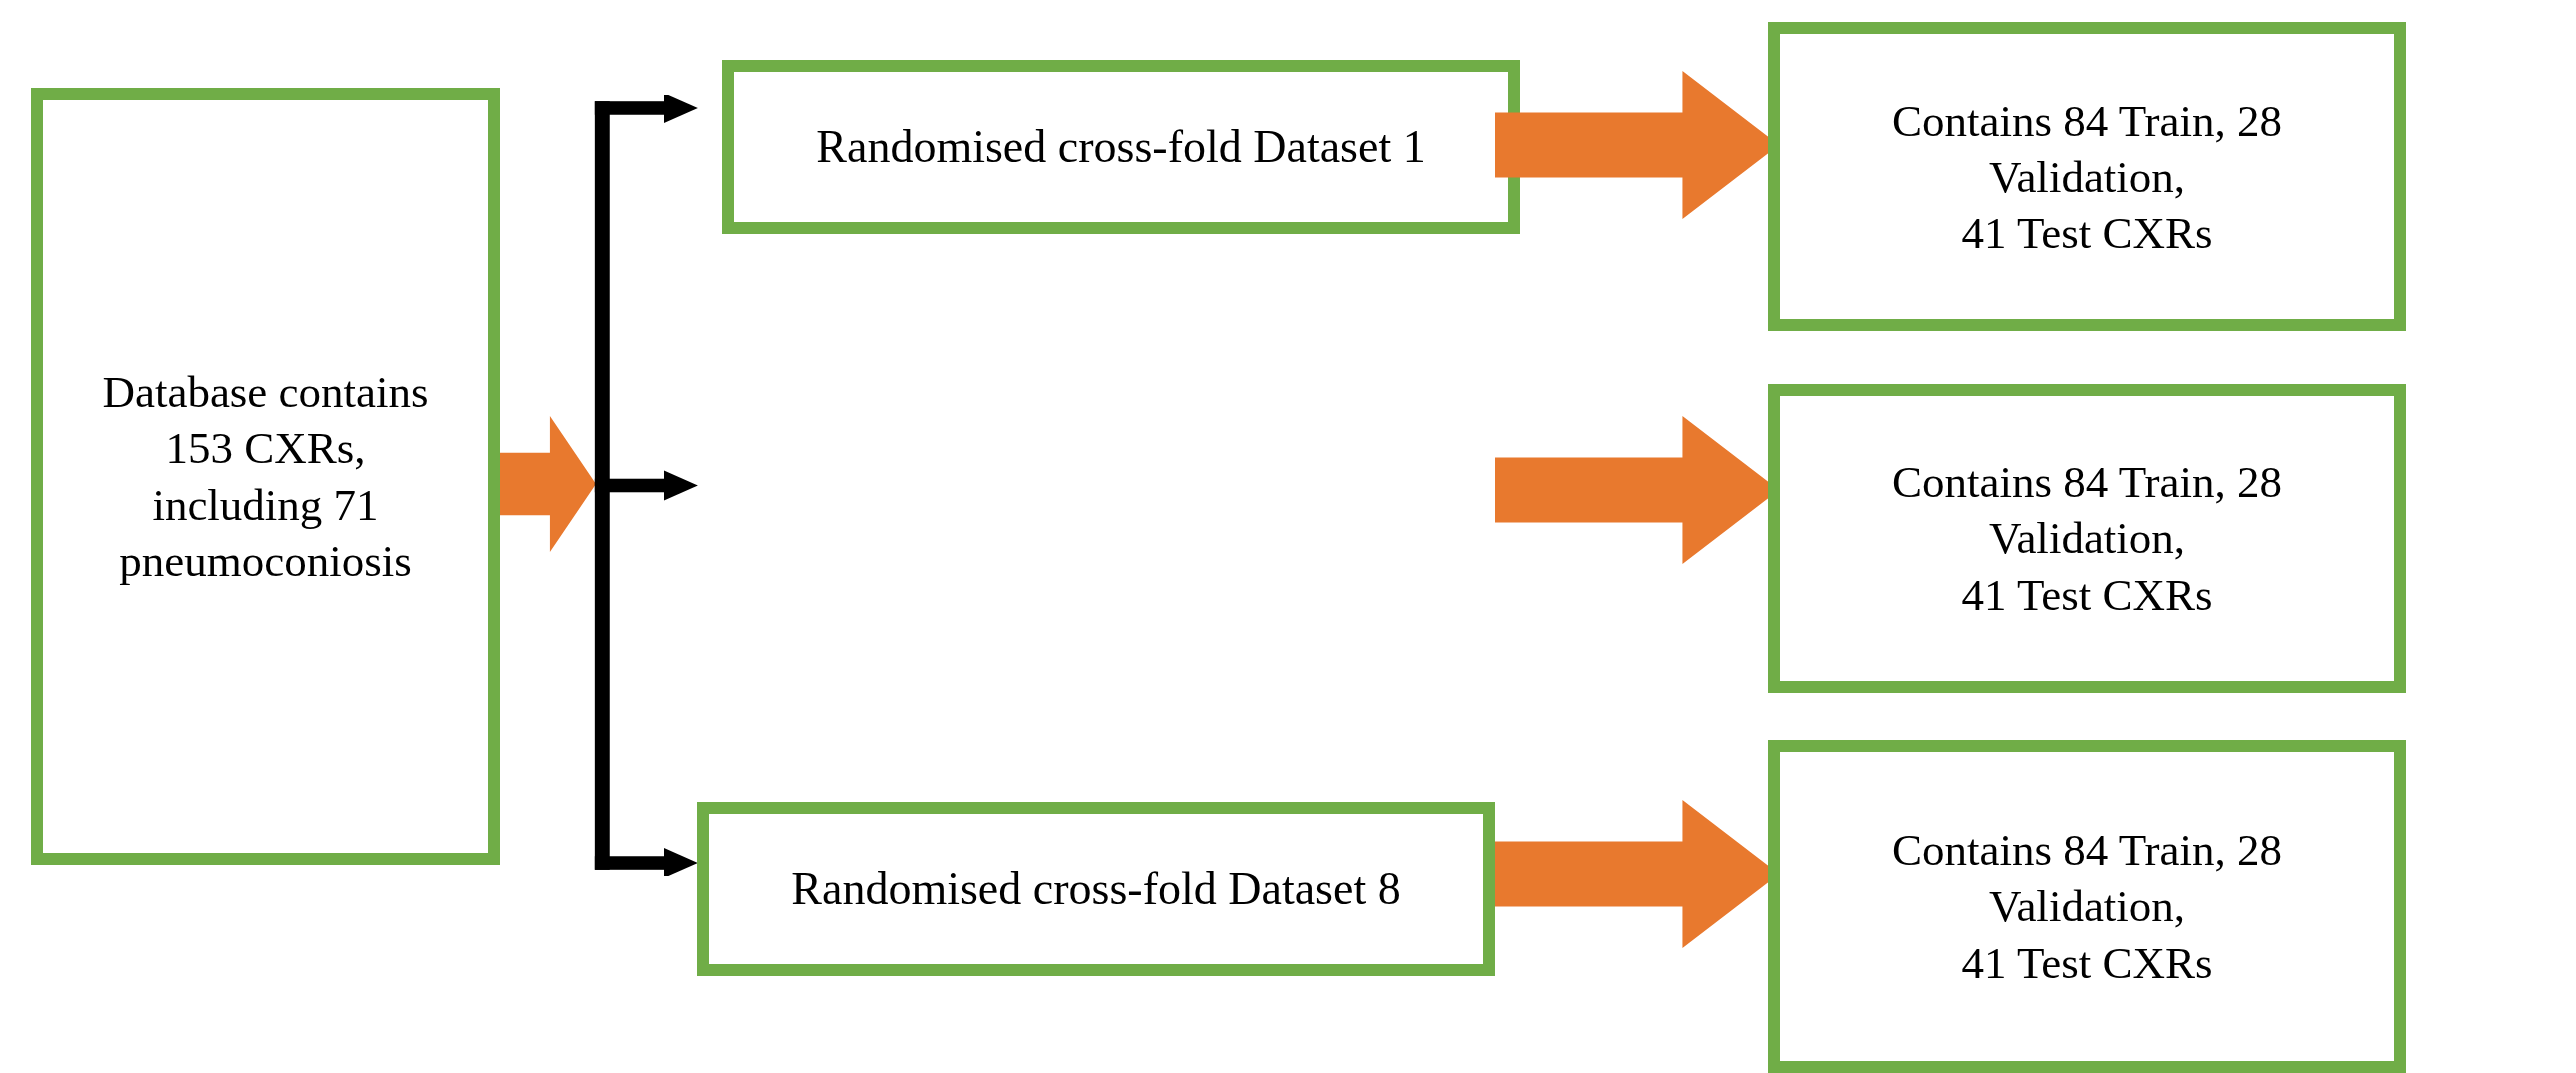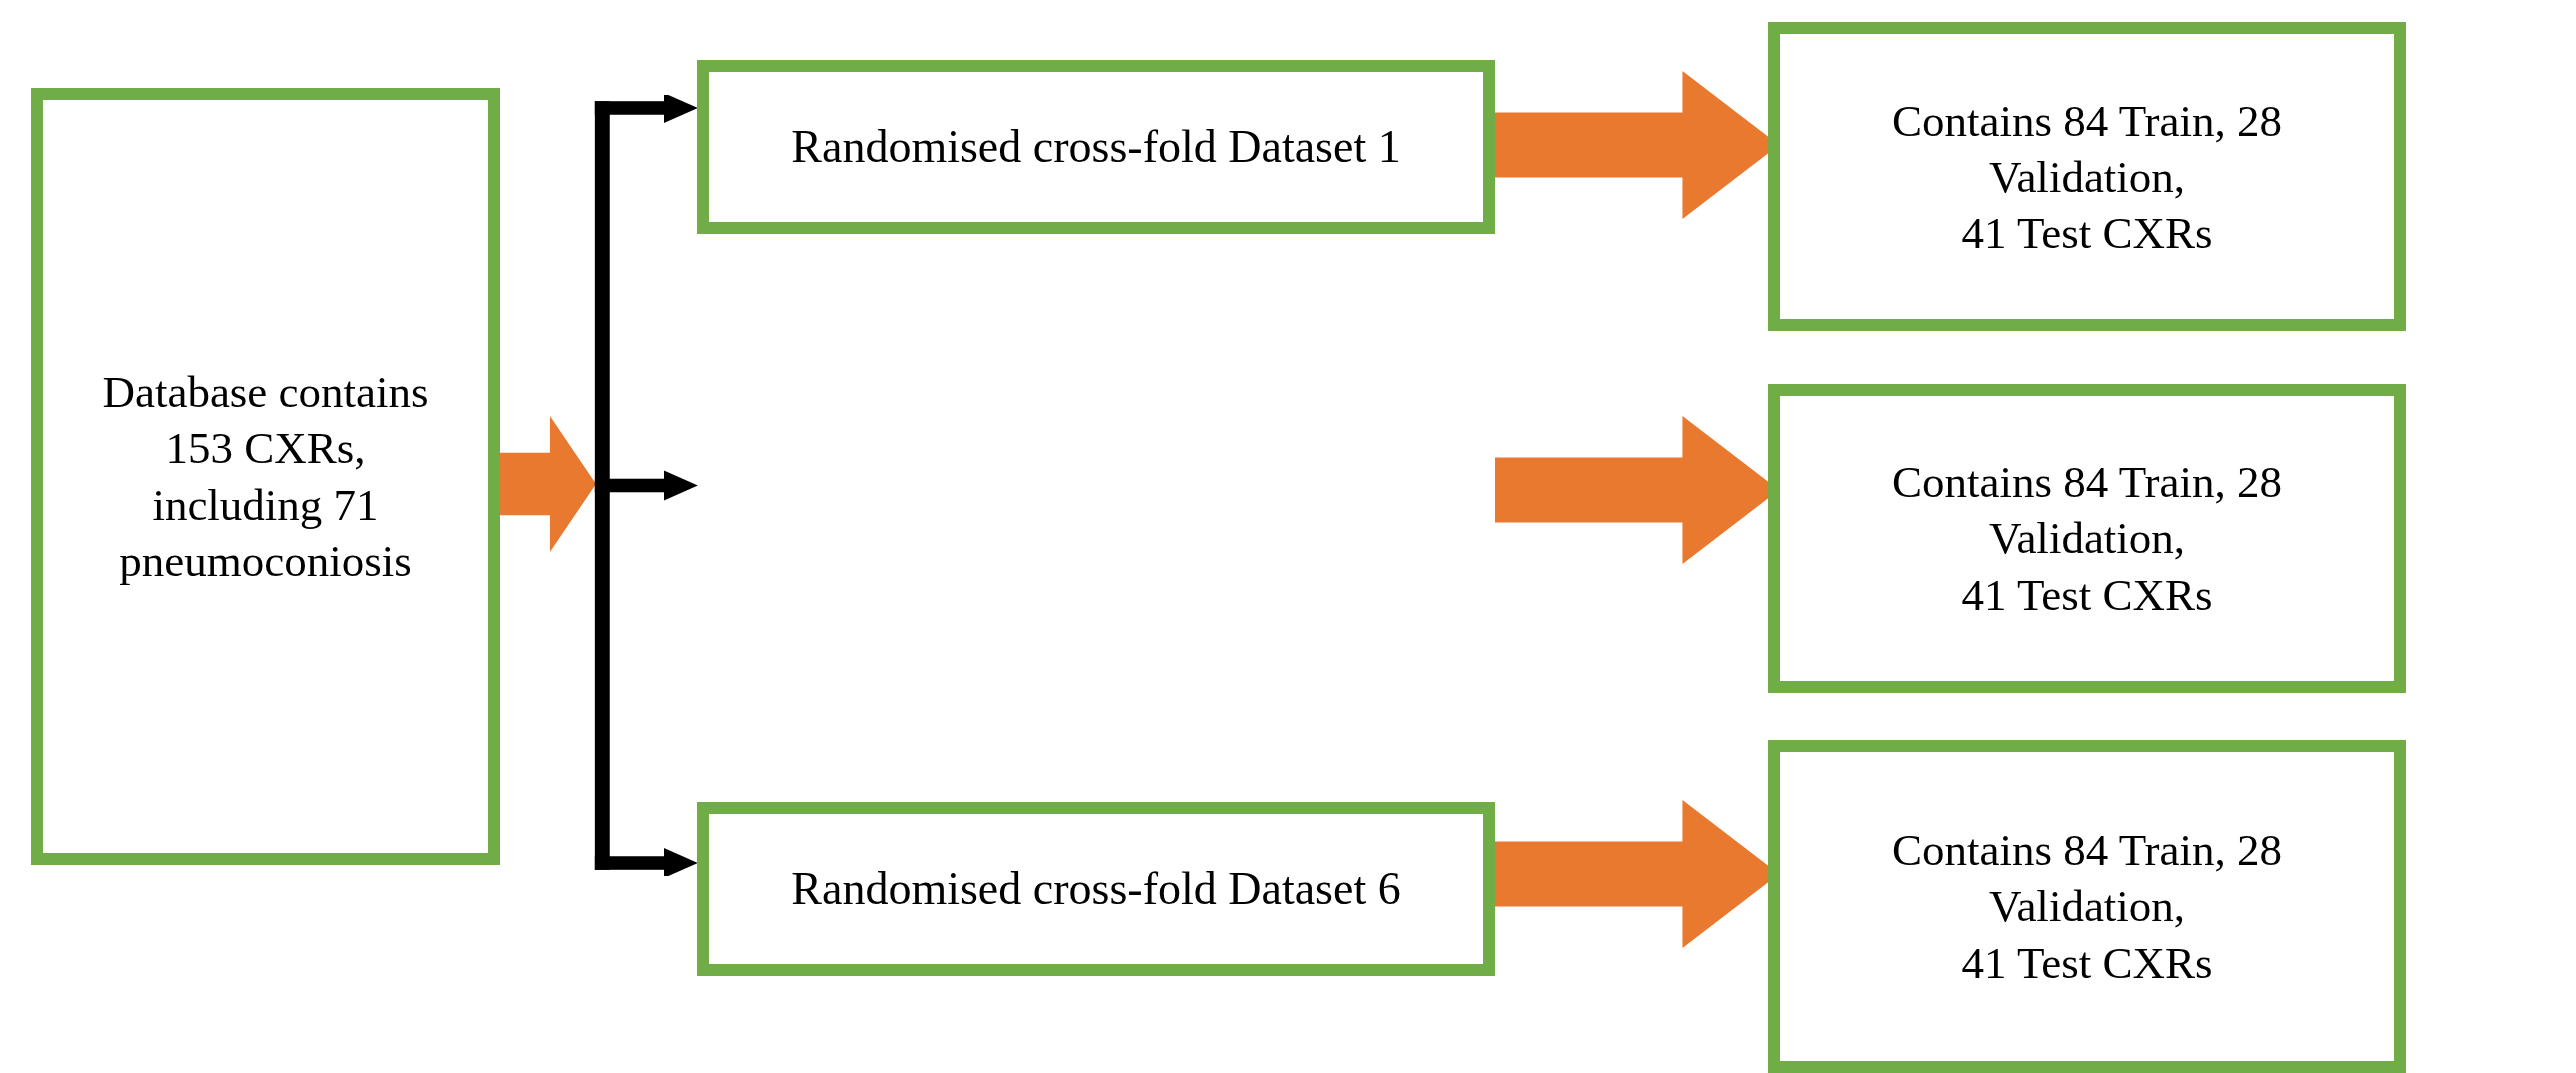--- a/index.html
+++ b/index.html
@@ -45,21 +45,21 @@
     font-size: 45px;
   }
 
   
   .dataset-box {
     left: 697px;
     width: 798px;
     height: 174px;
     font-size: 46px;
   }
-  #dataset-box-1 { top: 60px; }
+  #dataset-box-1 { top: 60px; margin-left: 25px; }
   #dataset-box-2 { top: 409px; }
   #dataset-box-3 { top: 802px; }
 
   
   .result-box {
     left: 1768px;
     width: 638px;
     font-size: 45px;
   }
   #result-box-1 { top: 22.4px;   height: 309px; }
@@ -125,21 +125,21 @@
 
       <rect x="16" y="1122" width="116" height="20" fill="#000000"></rect>
       <polygon points="118,1110 168,1132 118,1154" fill="#000000"></polygon>
     </svg>
   </div>
 
   <div class="gbox dataset-box" id="dataset-box-1">
     <span class="txt">Randomised cross-fold Dataset 1</span>
   </div>
   <div class="gbox dataset-box" id="dataset-box-3">
-    <span class="txt">Randomised cross-fold Dataset 6</span>
+    <span class="txt">Randomised cross-fold Dataset 8</span>
   </div>
 
   <div class="orange-arrow long orange-arrow-row" id="orange-arrow-row-1"></div>
   <div class="orange-arrow long orange-arrow-row" id="orange-arrow-row-2"></div>
   <div class="orange-arrow long orange-arrow-row" id="orange-arrow-row-3"></div>
 
   <div class="gbox result-box" id="result-box-1">
     <span class="txt">Contains 84 Train, 28 Validation,
 41 Test CXRs</span>
   </div>

